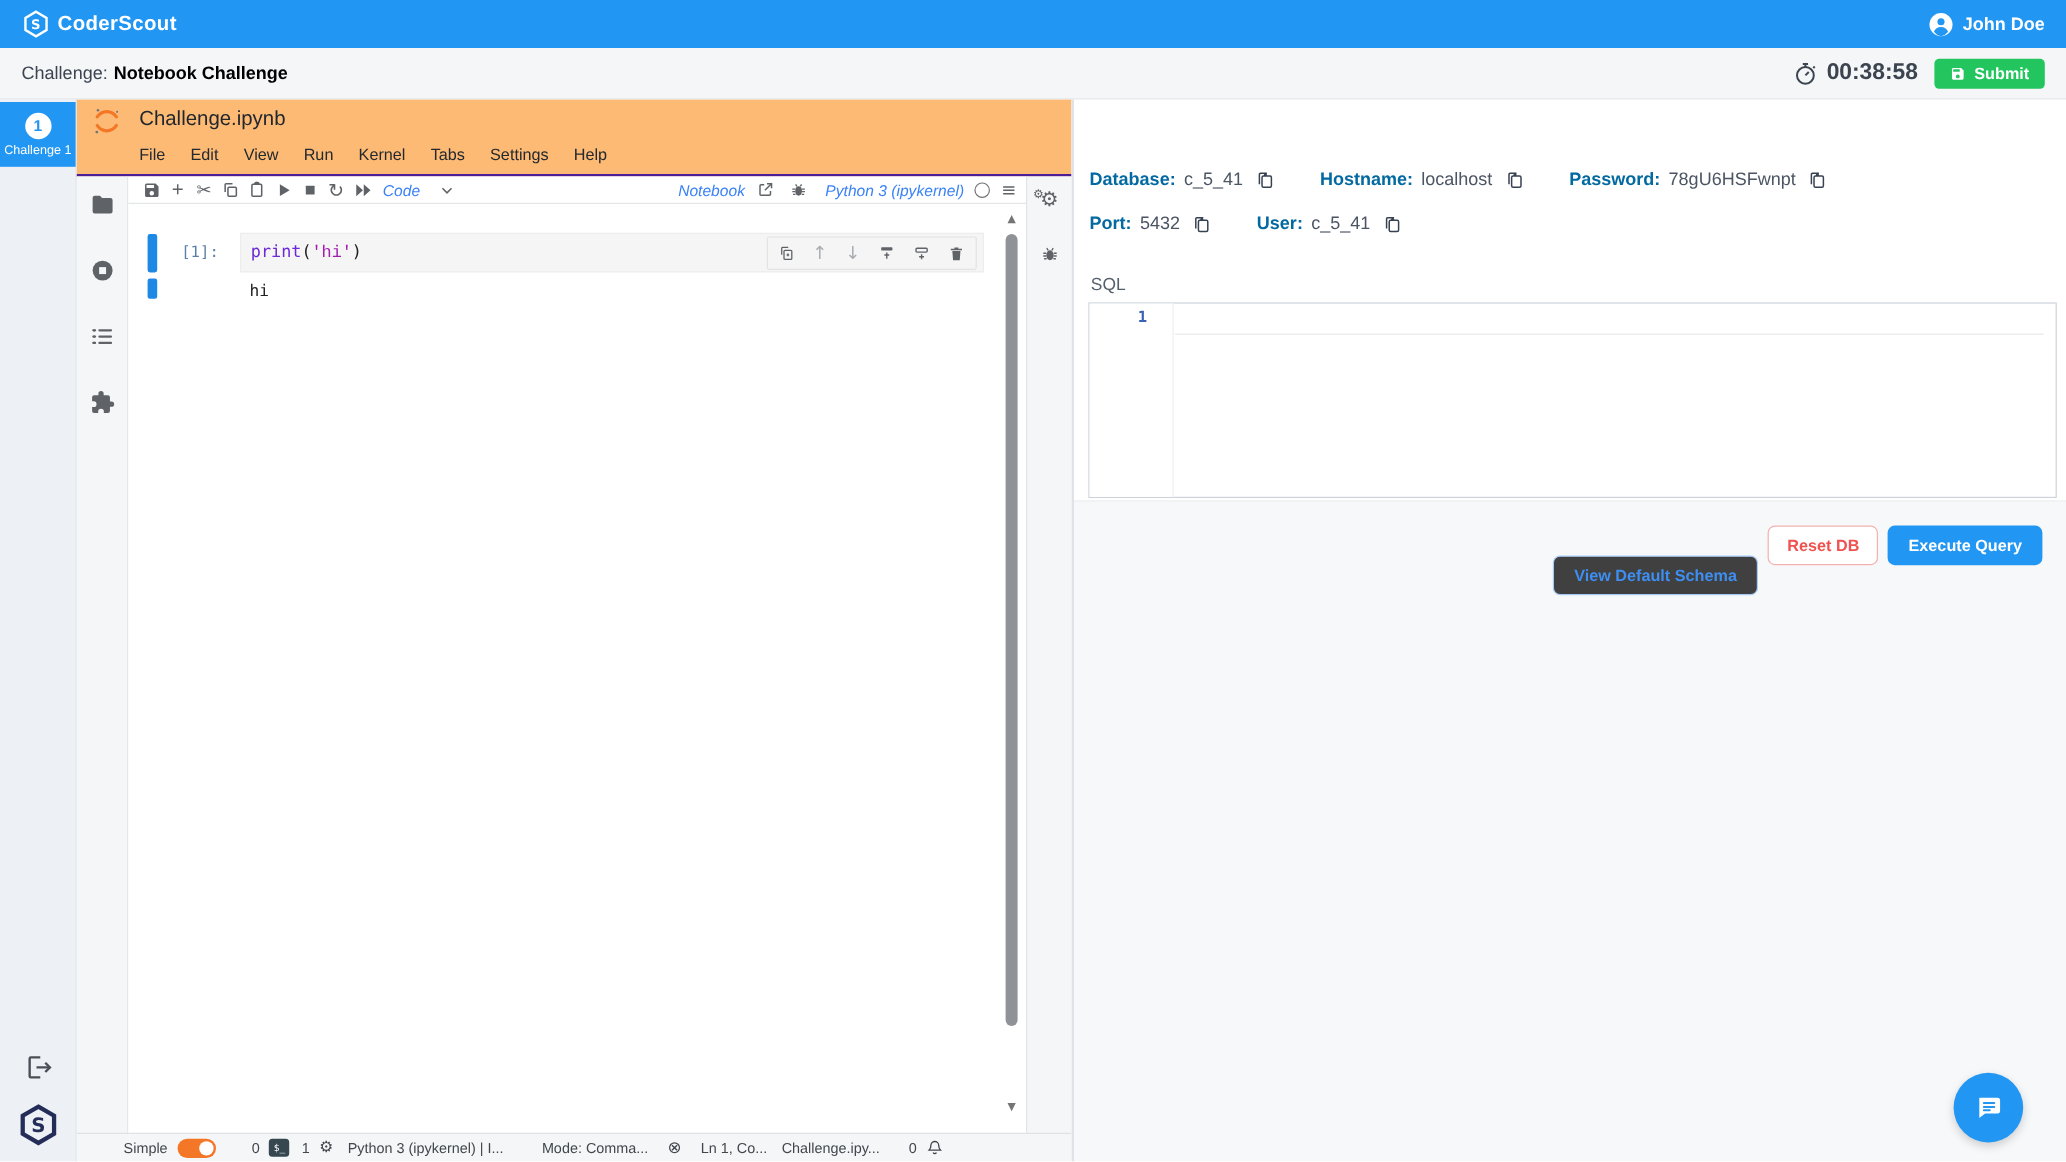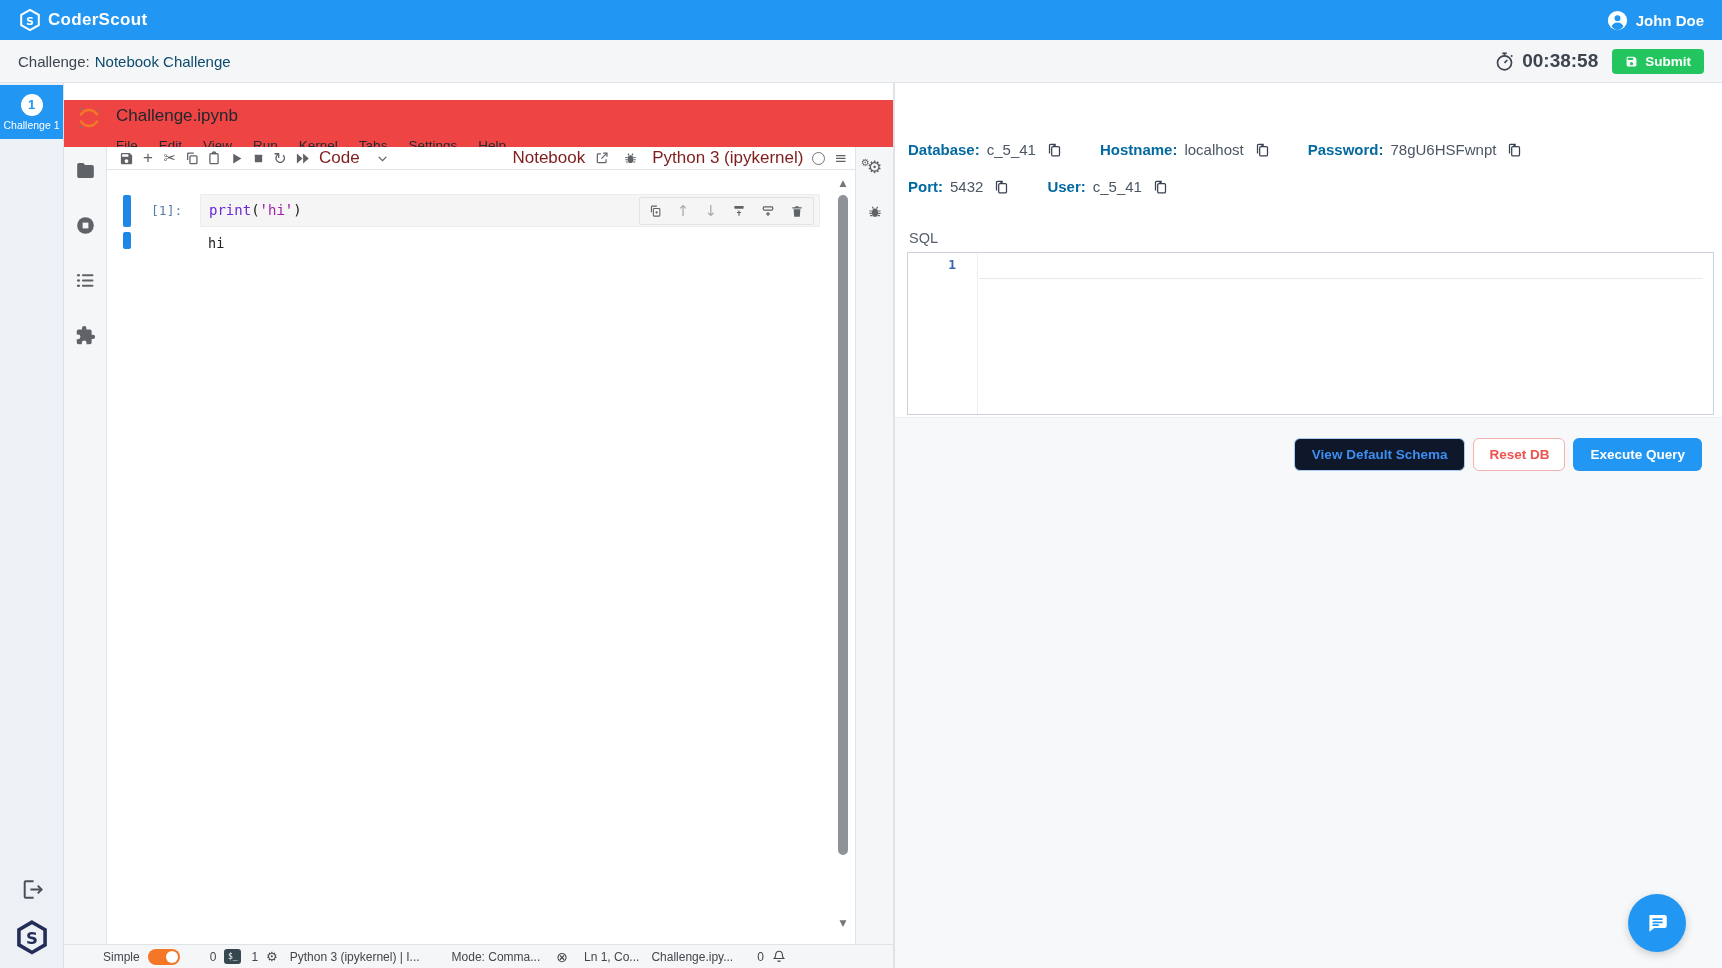--- a/index.html
+++ b/index.html
@@ -8,48 +8,48 @@
   .glyph { font-family: "DejaVu Sans", sans-serif; }
   svg { display: block; }
 
   
   .topbar { position: absolute; left: 0; top: 0; right: 0; height: 40px; background: #2196f3; display: flex; align-items: center; padding: 0 18px; color: #fff; }
   .brand { display: flex; align-items: center; gap: 6px; font-size: 17px; font-weight: bold; letter-spacing: .3px; }
   .userbox { margin-left: auto; display: flex; align-items: center; gap: 8px; font-size: 15px; font-weight: bold; cursor: pointer; }
 
   
   .challengebar { position: absolute; left: 0; top: 40px; right: 0; height: 43px; background: #f4f6f8; border-bottom: 1px solid #e2e5ea; display: flex; align-items: center; padding: 0 18px; font-size: 15px; color: #3c4450; }
-  .challengebar .bold { font-weight: normal; margin-left: 5px; color: #0c4a6e; }
+  .challengebar .bold { font-weight: bold; margin-left: 5px; color: #000000; }
   .cb-right { margin-left: auto; display: flex; align-items: center; gap: 14px; }
   .timer { display: flex; align-items: center; gap: 7px; font-size: 19px; font-weight: 600; color: #3c4450; }
   .submit-btn { display: flex; align-items: center; gap: 7px; background: #22c55e; color: #fff; border: none; border-radius: 4px; padding: 5px 13px; font-size: 13.5px; font-weight: 600; cursor: pointer; }
 
   
   .sidebar { position: absolute; left: 0; top: 83px; bottom: 0; width: 64px; background: #edf0f4; border-right: 1px solid #dde1e7; }
   .chal-tile { margin-top: 2px; width: 100%; height: 54px; background: #2196f3; display: flex; flex-direction: column; align-items: center; justify-content: center; gap: 3px; cursor: pointer; }
   .chal-num { width: 22px; height: 22px; border-radius: 50%; background: #fff; color: #2196f3; font-size: 13px; font-weight: bold; display: flex; align-items: center; justify-content: center; }
   .chal-lbl { color: #fff; font-size: 10.5px; font-weight: 400; }
   .side-logout { position: absolute; left: 50%; transform: translateX(-50%); bottom: 66px; color: #4a4f57; cursor: pointer; }
   .side-logo { position: absolute; left: 50%; transform: translateX(-50%); bottom: 10px; color: #232d58; }
 
   
   .jupyter { position: absolute; left: 64px; top: 83px; width: 829px; bottom: 0; background: #fff; }
-  .nb-header { position: absolute; left: 0; top: 17px; right: 0; height: 64px; background: #ef4444; border-bottom: 4px solid #4c1d95; }
+  .nb-header { position: absolute; left: 0; top: 0; right: 0; height: 64px; background: #fdba74; border-bottom: 2px solid #4c1d95; }
   .jlogo { position: absolute; left: 12px; top: 5px; }
   .nb-title { position: absolute; left: 52px; top: 6px; font-size: 17px; color: #22272e; }
   .menus { position: absolute; left: 52px; top: 38px; display: flex; gap: 21px; font-size: 13.5px; color: #24292f; align-items: center; }
   .menus span { cursor: pointer; }
 
   .strip { position: absolute; left: 0; top: 64px; width: 43px; bottom: 24px; background: #f5f6f7; border-right: 1px solid #e1e4e8; display: flex; flex-direction: column; align-items: center; padding-top: 13px; gap: 34px; color: #5f6368; }
   .strip .sicon { cursor: pointer; }
 
   .nbmain { position: absolute; left: 43px; top: 64px; width: 748px; bottom: 24px; background: #fff; }
   .nbtoolbar { position: absolute; left: 0; top: 0; right: 0; height: 23px; border-bottom: 1px solid #e3e6e8; display: flex; align-items: center; padding: 0 8px; color: #5f6368; }
   .tbi { width: 22px; display: flex; justify-content: center; align-items: center; cursor: pointer; color: #5f6368; font-size: 13px; }
-  .tb-text { font-size: 17px; color: #7f1d1d; margin-left: 6px; cursor: pointer; }
+  .tb-text { font-size: 13px; color: #3b82f6; margin-left: 6px; cursor: pointer; font-style: italic; }
   .tb-chev { margin-left: 16px; cursor: pointer; }
   .tb-right { margin-left: auto; display: flex; align-items: center; gap: 9px; }
   .kernel-circle { width: 13px; height: 13px; border: 1.6px solid #757575; border-radius: 50%; cursor: pointer; }
   .hamb { font-size: 15px; color: #5f6368; cursor: pointer; }
 
   .collapser { position: absolute; left: 16px; width: 8px; background: #1e88e5; border-radius: 2px; cursor: pointer; }
   .prompt { position: absolute; left: 44px; top: 56px; font-family: "DejaVu Sans Mono", monospace; font-size: 13px; color: #5a7fa8; }
   .codebox { position: absolute; left: 93px; top: 47px; width: 620px; height: 33px; background: #f5f5f5; border: 1px solid #ededed; display: flex; align-items: center; padding-left: 8px; font-family: "DejaVu Sans Mono", monospace; font-size: 14px; cursor: text; }
   .tok-fn { color: #6d28d9; } .tok-p { color: #212121; } .tok-str { color: #a21caf; font-family: Liberation Mono, monospace; }
   .celltoolbar { position: absolute; right: 5px; top: 2px; height: 28px; display: flex; align-items: center; gap: 15px; padding: 0 9px; background: #f5f5f5; border: 1px solid #e3e3e3; border-radius: 2px; color: #5f6368; }
@@ -87,21 +87,21 @@
 
   .sql-label { position: absolute; left: 14px; top: 147px; font-size: 14.5px; color: #555f6b; }
   .editor { position: absolute; left: 12px; top: 169px; width: 807px; height: 163px; border: 1px solid #ccd2d9; background: #fff; cursor: text; }
   .gutter { position: absolute; left: 0; top: 0; width: 70px; height: 100%; border-right: 1px solid #eceef0; background: #fff; }
   .lineno { text-align: right; padding-right: 21px; padding-top: 4px; font-family: "DejaVu Sans Mono", monospace; font-size: 13px; font-weight: bold; color: #3b63b3; }
   .activeline { position: absolute; left: 71px; right: 10px; top: 25px; border-bottom: 1px solid #e6e8ea; }
 
   .lower { position: absolute; left: 0; right: 0; top: 334px; bottom: 0; background: #f7f8fa; border-top: 1px solid #eceef0; }
   .btnrow { position: absolute; top: 20px; right: 20px; display: flex; gap: 8px; }
   .btn { height: 33px; border-radius: 6px; font-size: 13.5px; font-weight: 600; cursor: pointer; font-family: "Liberation Sans", sans-serif; }
-  .btn-schema { color: #3d8ef0; background: #0f172a; border: 1px solid #a7cdf7; padding: 0 17px; }
+  .btn-schema { color: #3d8ef0; background: #404040; border: 1px solid #a7cdf7; padding: 0 17px; margin-top: 25px; }
   .btn-reset { color: #ef5350; background: #fff; border: 1px solid #f3b1b0; padding: 0 15px; }
   .btn-exec { color: #fff; background: #2196f3; border: none; padding: 0 17px; }
 
   .chatfab { position: absolute; right: 36px; bottom: 16px; width: 58px; height: 58px; border-radius: 50%; background: #2196f3; display: flex; align-items: center; justify-content: center; cursor: pointer; box-shadow: 0 3px 8px rgba(0,0,0,.18); }
 </style>
 </head>
 <body>
 
 <div class="screen">
 

